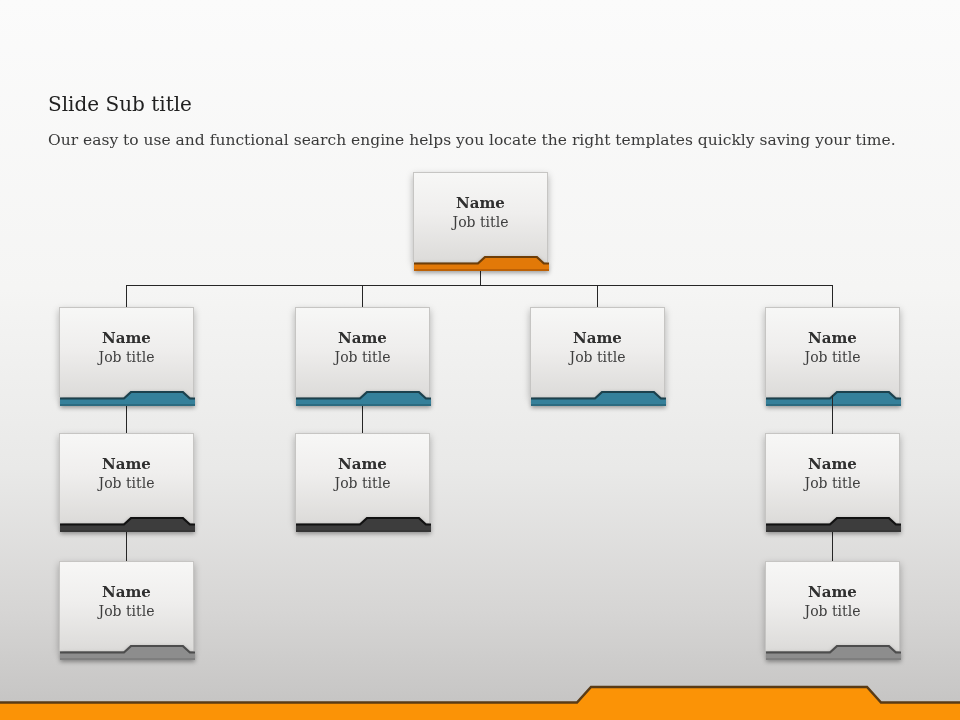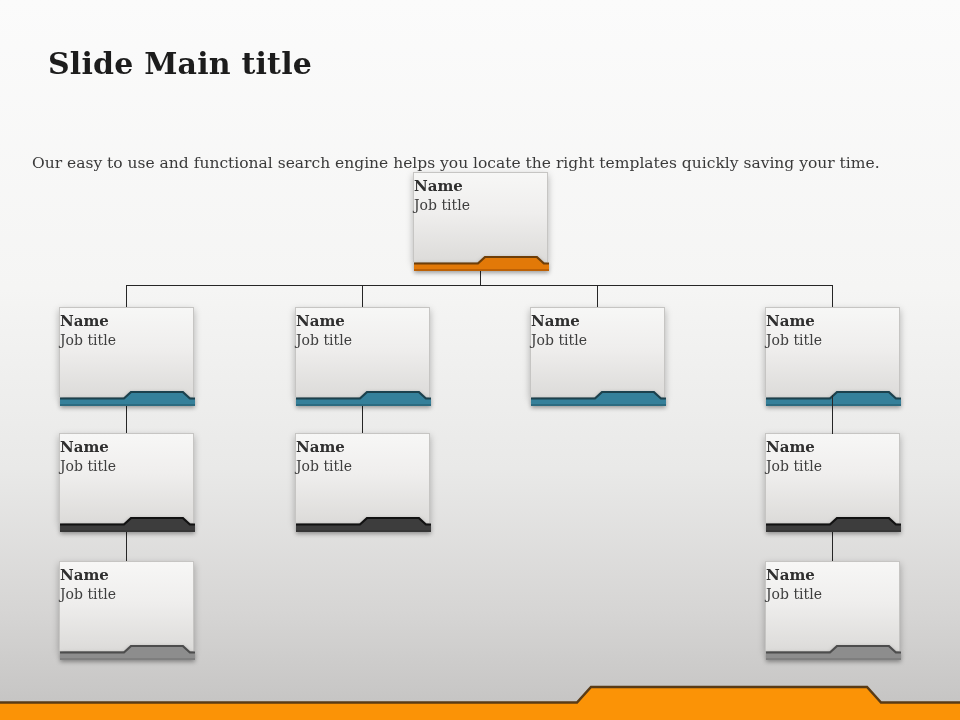--- a/index.html
+++ b/index.html
@@ -3,48 +3,48 @@
 <meta charset="utf-8">
 <style>
   html,body{margin:0;padding:0;background:#888;}
   .slide{
     position:relative;width:960px;height:720px;overflow:hidden;
     font-family:"DejaVu Serif","Liberation Serif",serif;
     background:linear-gradient(180deg,#fbfbfb 0%,#f5f5f4 40%,#e9e9e8 65%,#d6d5d4 85%,#c3c2c1 100%);
   }
   .hdr-title{position:absolute;left:48px;top:46px;font-size:30px;font-weight:700;color:#1c1c1c;letter-spacing:.2px;}
   .hdr-sub{position:absolute;left:48px;top:92px;font-size:20px;font-weight:400;color:#212121;}
-  .hdr-desc{position:absolute;left:32px;top:131px;font-size:15.5px;color:#3a3a3a;margin-top:23px;}
+  .hdr-desc{position:absolute;left:48px;top:131px;font-size:15.5px;color:#3a3a3a;}
   
   .cline{position:absolute;background:#262626;z-index:1;}
   .cline.v{width:1.4px;}
   .cline.h{height:1.4px;}
   
   .node{
     position:absolute;width:135px;height:90px;z-index:2;box-sizing:border-box;
     background:linear-gradient(180deg,#f7f7f6 0%,#efeeed 45%,#dcdbd9 100%);
     border:1px solid #c6c5c3;border-bottom:none;
     box-shadow:0 3px 7px rgba(0,0,0,.28);
-    text-align:left;padding-top:4px;
+    text-align:center;padding-top:21px;
   }
   .node .nm{font-size:15px;font-weight:700;color:#2f2f2f;line-height:19px;}
   .node .jt{font-size:14px;color:#3e3e3e;line-height:19px;}
   .accent{position:absolute;left:-1px;top:83px;width:137px;height:15px;display:block;z-index:4;
     filter:drop-shadow(0 2px 2px rgba(0,0,0,.35));}
   
   .row-l1{top:172px}.row-l2{top:307px}.row-l3{top:433px}.row-l4{top:561px}
   .col-root{left:413px}.col-1{left:59px}.col-2{left:295px}.col-3{left:530px}.col-4{left:765px}
   .footer-svg{position:absolute;left:0;bottom:0;width:960px;height:36px;display:block;z-index:5;}
 </style>
 </head>
 <body>
 
 <div class="slide">
 
-  <div class="hdr-title">Slide Main title</div>
+  <div class="hdr-sub">Slide Sub title</div>
   <div class="hdr-desc">Our easy to use and functional search engine helps you locate the right templates quickly saving your time.</div>
 
   <div class="cline v" style="left:480px;top:270px;height:16px;"></div>
   <div class="cline h" style="left:126px;top:285px;width:707px;"></div>
   <div class="cline v" style="left:126px;top:285px;height:23px;"></div>
   <div class="cline v" style="left:362px;top:285px;height:23px;"></div>
   <div class="cline v" style="left:597px;top:285px;height:23px;"></div>
   <div class="cline v" style="left:832px;top:285px;height:23px;"></div>
   <div class="cline v" style="left:126px;top:404px;height:30px;"></div>
   <div class="cline v" style="left:362px;top:404px;height:30px;"></div>

